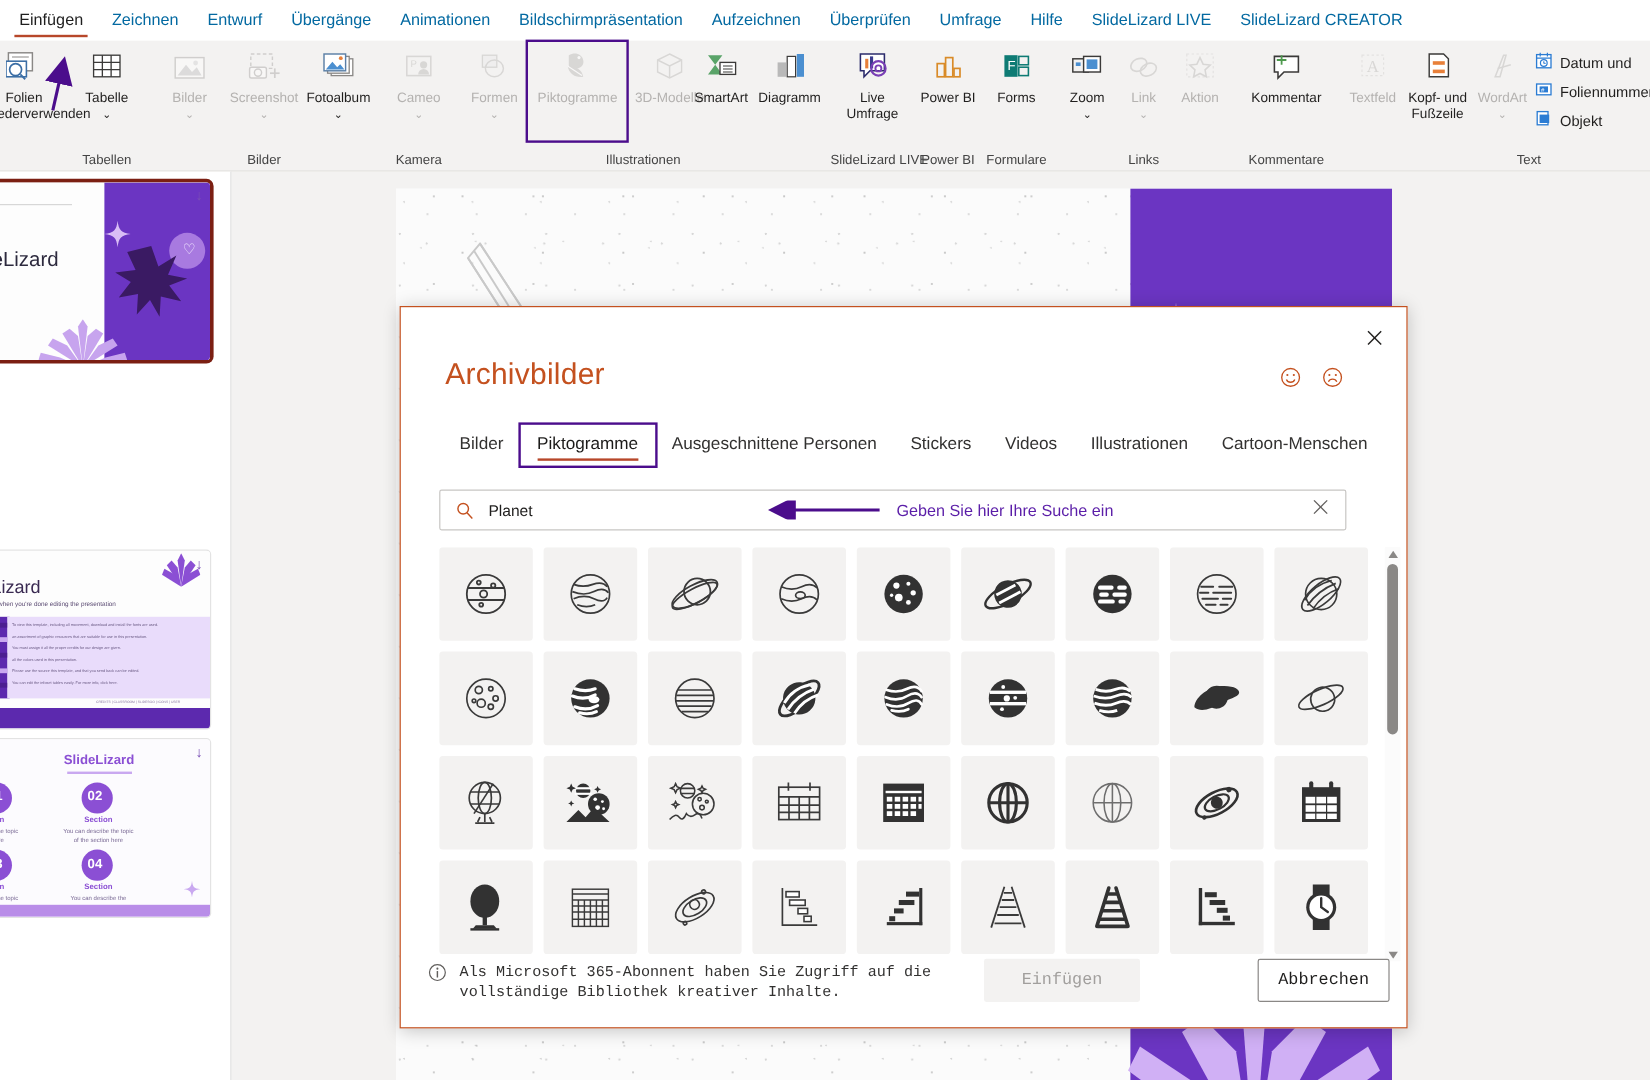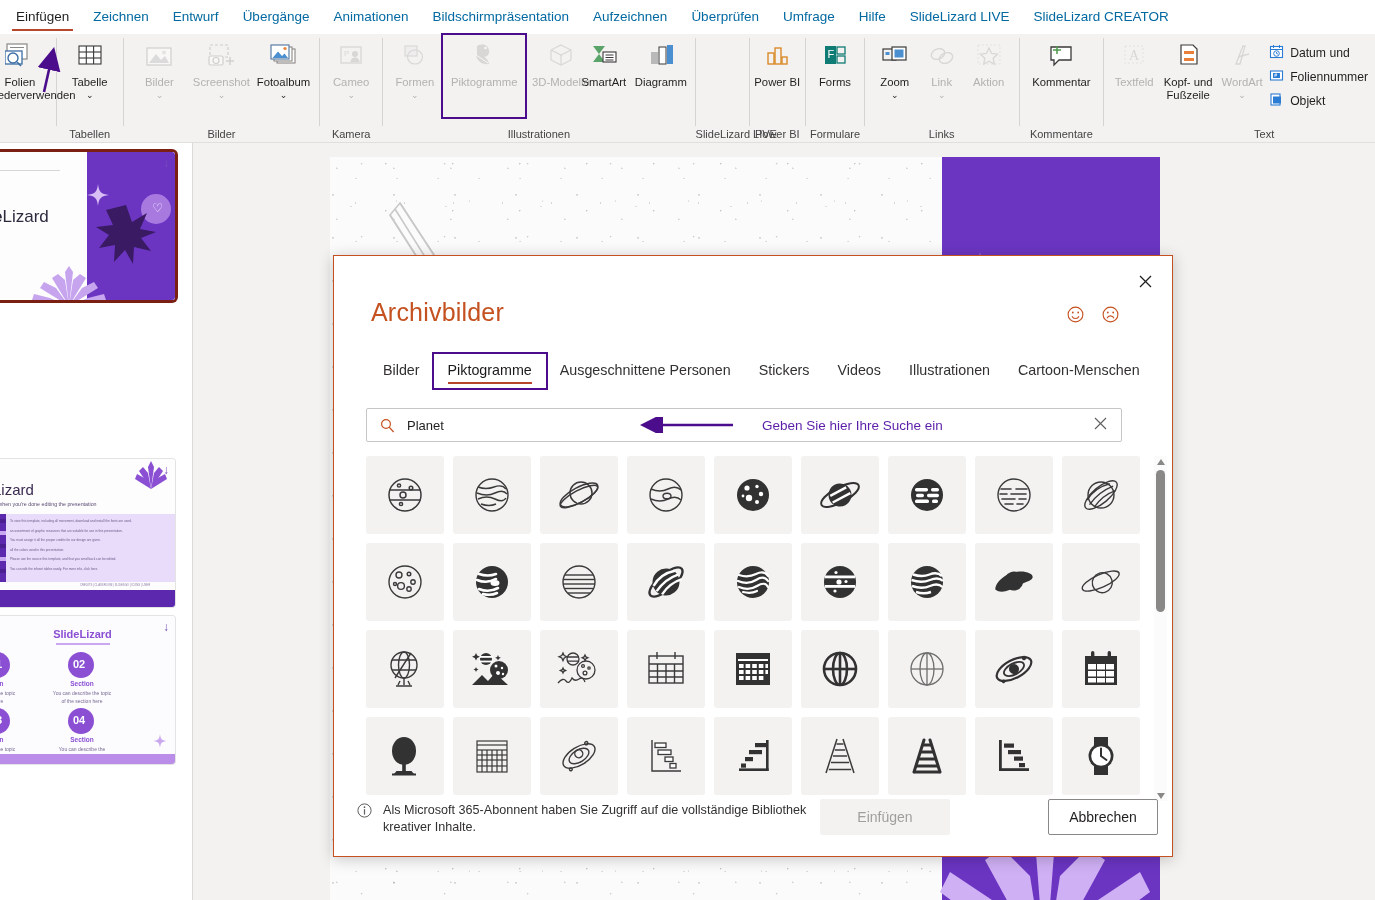--- a/index.html
+++ b/index.html
@@ -97,37 +97,37 @@
   .dtab.active { color:#1b1a19; font-weight:normal; outline:2.5px solid #4b0d8c; outline-offset:-0.5px; }
   .dtab.active::after { content:""; position:absolute; left:14px; right:14px; bottom:4px; height:2.5px; background:#b7472a; }
 
   .searchbar {
     position:absolute; left:32px; top:152px; width:756px; height:34px;
     border:1px solid #c8c6c4; border-radius:2px; display:flex; align-items:center; background:#fff;
   }
   .search-ico { margin-left:13px; margin-right:12px; display:flex; }
   .search-val { font-size:13px; color:#201f1e; }
   .search-clear { margin-left:auto; margin-right:14px; cursor:default; }
-  .search-anno { position:absolute; left:268px; top:8px; display:flex; align-items:center; gap:15px; pointer-events:none; }
+  .search-anno { position:absolute; left:268px; top:8px; display:flex; align-items:center; gap:0; pointer-events:none; }
   .anno-text { font-size:13.5px; color:#5b1ea8; margin-left:12px; white-space:nowrap; }
 
   .gridwrap { position:absolute; left:32px; top:200px; width:776px; height:345px; overflow:hidden; }
   .grid { display:grid; grid-template-columns:repeat(9, 78px); gap:9px; }
   .cell {
     width:78px; height:78px; background:#f3f2f1; border-radius:3px;
     display:flex; align-items:center; justify-content:center; cursor:default;
   }
   .cell svg { display:block; }
 
   .scroll-track { position:absolute; right:5px; top:200px; width:13px; height:345px; background:#fbfbfb; }
   .scroll-thumb { position:absolute; left:2px; top:14px; width:9px; height:142px; background:#8a8886; border-radius:5px; }
   .scroll-up, .scroll-down { position:absolute; left:1px; width:11px; height:11px; display:flex; align-items:center; justify-content:center; }
   .scroll-up { top:0; } .scroll-down { bottom:0; }
 
-  .dlg-footer { position:absolute; left:0; right:0; bottom:0; height:62px; }
+  .dlg-footer { position:absolute; left:0; right:0; bottom:0; height:62px;font-family:Liberation Mono, monospace; }
   .foot-note { position:absolute; left:49px; top:8px; width:470px; font-size:12.6px; color:#323130; line-height:17px; }
   .foot-info { position:absolute; left:23px; top:9px; }
   .btn-ins, .btn-cancel {
     position:absolute; top:5px; height:36px; font-size:14px;
     display:flex; align-items:center; justify-content:center; cursor:default; border-radius:2px;
   }
   .btn-ins { right:222px; width:130px; background:#f3f2f1; color:#a19f9d; }
   .btn-cancel { right:14px; width:110px; background:#ffffff; color:#201f1e; border:1px solid #8a8886; }
 
   
@@ -312,20 +312,34 @@
               </svg>
             </div>
             <div class="lbl">Diagramm</div>
           </div>
         </div>
         <div class="grp-label">Illustrationen</div>
       </div>
       <div class="grp-sep"></div>
 
       <div class="grp" style="width:70px;">
+        <div class="grp-items">
+          <div class="btn" style="width:66px;">
+            <div class="ico">
+              <svg width="32" height="30" viewBox="0 0 32 30">
+                <path d="M6 3 L26 3 L26 17 L14 17 L9 22 L9 17 L6 17 Z" fill="#fff" stroke="#2b2b6b" stroke-width="1.3"></path>
+                <rect x="10" y="7" width="2.6" height="8" fill="#e8803a"></rect>
+                <rect x="14" y="5" width="2.6" height="10" fill="#3a3a8c"></rect>
+                <circle cx="21" cy="15" r="6" fill="none" stroke="#7a3fb5" stroke-width="1.8"></circle>
+                <circle cx="21" cy="15" r="2.5" fill="none" stroke="#7a3fb5" stroke-width="1.6"></circle>
+              </svg>
+            </div>
+            <div class="lbl">Live Umfrage</div>
+          </div>
+        </div>
         <div class="grp-label">SlideLizard LIVE</div>
       </div>
       <div class="grp-sep"></div>
 
       <div class="grp" style="width:56px;">
         <div class="grp-items">
           <div class="btn" style="width:52px;">
             <div class="ico">
               <svg width="30" height="28" viewBox="0 0 30 28">
                 <rect x="6" y="10" width="6" height="11" fill="none" stroke="#d98b28" stroke-width="1.4"></rect>

